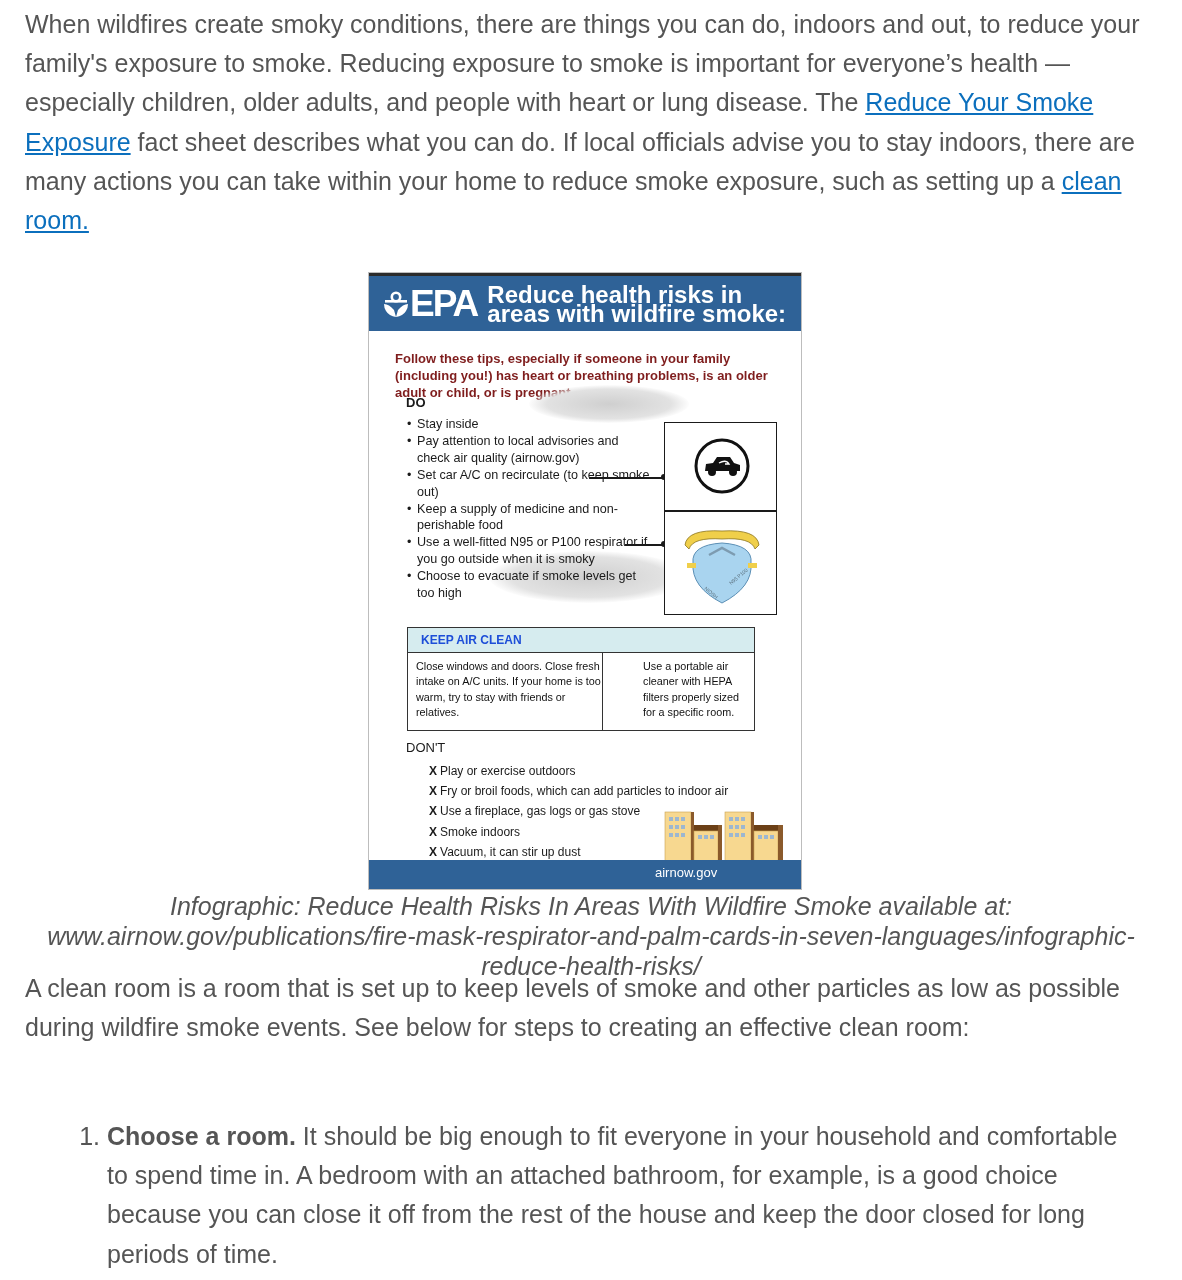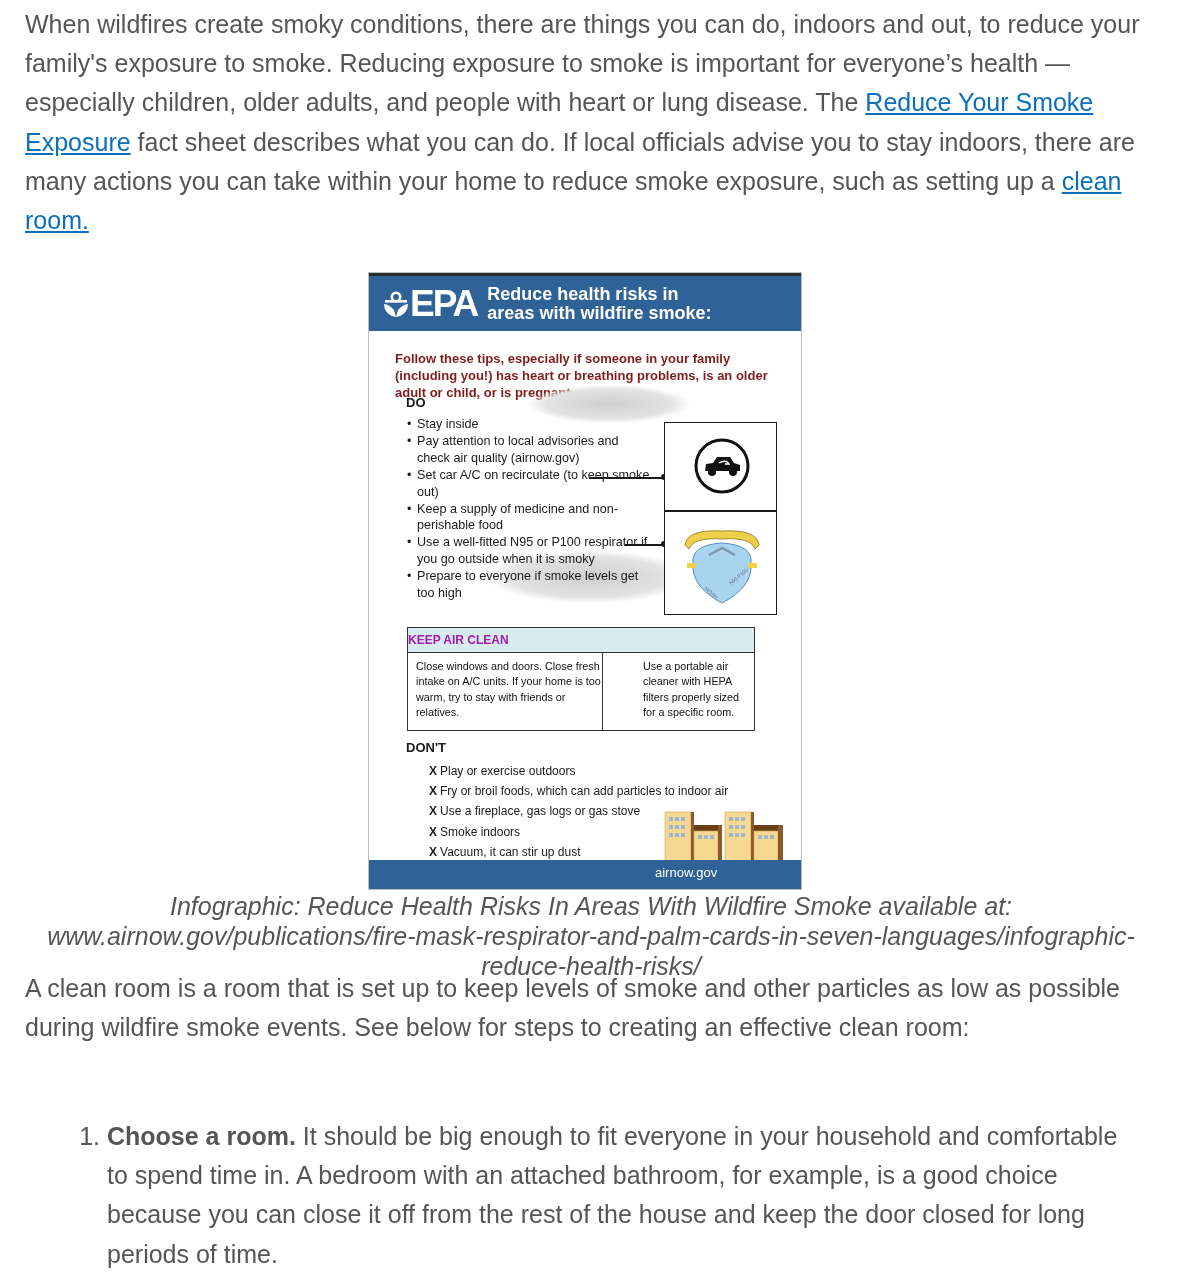--- a/index.html
+++ b/index.html
@@ -18,42 +18,42 @@
   
   .info { position: absolute; left: 368px; top: 272px; width: 434px; height: 618px;
           background: #fff; border: 1px solid #bdbdbd; box-sizing: border-box; overflow: hidden;
           font-family: "Liberation Sans", sans-serif; color: #1a1a1a; }
   .info .topline { position: absolute; left: 0; top: 0; width: 100%; height: 3px; background: #2b2b2b; }
   .info .head { position: absolute; left: 0; top: 3px; width: 100%; height: 55px; background: #2f6297;
                 display: flex; align-items: center; }
   .epa-logo { display: flex; align-items: center; margin-left: 14px; color: #fff; }
   .epa-logo svg { width: 26px; height: 30px; }
   .epa-logo .epa-text { font-size: 37px; font-weight: bold; letter-spacing: -2px; margin-left: 1px; line-height: 1; }
-  .head-title { margin-left: 10px; color: #fff; font-weight: bold; font-size: 18px; line-height: 19px; }
+  .head-title { margin-left: 10px; color: #fff; font-weight: bold; font-size: 24px; line-height: 19px; }
   .lead { position: absolute; left: 26px; top: 69px; width: 395px; font-size: 13px; font-weight: bold; line-height: 17px; color: #7f1d1d; margin-top: 8px; }
   .cloud { position: absolute; background: radial-gradient(ellipse at center, #cfcfcf 0%, #e2e2e2 55%, rgba(255,255,255,0) 72%); border-radius: 50%; }
   .do-label { position: absolute; left: 37px; top: 122px; font-size: 13px; font-weight: bold; }
   .do-list { position: absolute; left: 38px; top: 143px; width: 245px; font-size: 12.6px; line-height: 16.9px; margin: 0; padding: 0; list-style: none; }
   .do-list li { padding-left: 10px; text-indent: -10px; }
   .do-list li::before { content: "\2022"; display: inline-block; width: 10px; text-indent: 0; }
   .icon-box { position: absolute; left: 295px; top: 149px; width: 113px; height: 193px; border: 1.5px solid #1a1a1a; box-sizing: border-box; background: #fff; }
   .icon-box .divider { position: absolute; left: 0; top: 87px; width: 100%; height: 1.5px; background: #1a1a1a; }
   .connector { position: absolute; height: 1.5px; background: #1a1a1a; }
   .dot { position: absolute; width: 6px; height: 6px; background: #1a1a1a; border-radius: 50%; }
   .car-icon { position: absolute; left: 29px; top: 15px; width: 56px; height: 56px; }
   .mask-icon { position: absolute; left: 14px; top: 100px; width: 86px; height: 86px; }
 
   .kac { position: absolute; left: 38px; top: 354px; width: 348px; height: 104px; border: 1.3px solid #333; box-sizing: border-box; }
-  .kac-head { height: 24px; background: #d6ecef; border-bottom: 1.3px solid #333; font-size: 12px; font-weight: bold; line-height: 24px; color: #a21caf; }
+  .kac-head { height: 24px; background: #d6ecef; border-bottom: 1.3px solid #333; font-size: 12px; font-weight: bold; padding-left: 13px; line-height: 24px; color: #1d4ed8; }
   .kac-body { display: flex; height: 78px; gap: 32px; }
   .kac-col { font-size: 10.8px; line-height: 15.3px; padding: 6px 0 0 8px; color: #111; }
   .kac-col.left { width: 186px; border-right: 1.3px solid #333; }
   .kac-col.right { flex: 1; }
 
-  .dont-label { position: absolute; left: 37px; top: 467px; font-size: 13px; font-weight: bold; }
+  .dont-label { position: absolute; left: 37px; top: 467px; font-size: 13px; font-weight: normal; }
   .dont-list { position: absolute; left: 60px; top: 488px; margin: 0; padding: 0; list-style: none; font-size: 12px; line-height: 20.2px; }
   .dont-list .x { font-weight: bold; margin-right: 3px; }
   .buildings { position: absolute; left: 294px; top: 536px; width: 126px; height: 52px; }
   .foot { position: absolute; left: 0; bottom: 0; width: 100%; height: 29px; background: #2f6297; }
   .foot span { position: absolute; left: 286px; top: 5px; color: #fff; font-size: 13px; }
 
   .caption { position: absolute; left: 25px; top: 891px; width: 1132px; text-align: center; font-style: italic; font-size: 25px; line-height: 30px; color: #555; }
 </style>
 </head>
 <body>
@@ -83,21 +83,21 @@
   <div class="cloud" style="left:160px;top:112px;width:160px;height:38px;"></div>
   <div class="cloud" style="left:120px;top:278px;width:200px;height:52px;"></div>
 
   <div class="do-label">DO</div>
   <ul class="do-list">
     <li>Stay inside</li>
     <li>Pay attention to local advisories and check air quality (airnow.gov)</li>
     <li>Set car A/C on recirculate (to keep smoke out)</li>
     <li>Keep a supply of medicine and non-perishable food</li>
     <li>Use a well-fitted N95 or P100 respirator if you go outside when it is smoky</li>
-    <li>Prepare to everyone if smoke levels get too high</li>
+    <li>Choose to evacuate if smoke levels get too high</li>
   </ul>
 
   <div class="connector" style="left:220px;top:204px;width:76px;"></div>
   <div class="dot" style="left:292px;top:201px;"></div>
   <div class="connector" style="left:256px;top:271px;width:40px;"></div>
   <div class="dot" style="left:292px;top:268px;"></div>
 
   <div class="icon-box">
     <svg class="car-icon" viewBox="0 0 56 56">
       <circle cx="28" cy="28" r="26" fill="#fff" stroke="#111" stroke-width="3"></circle>

